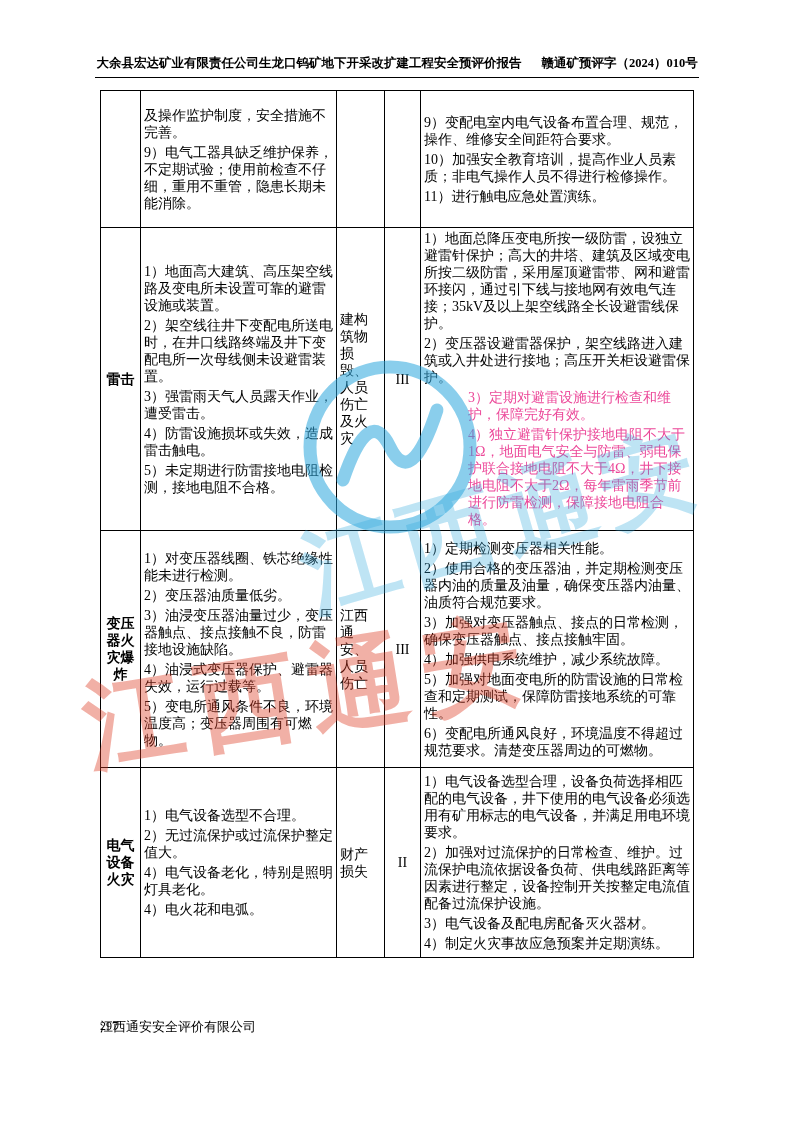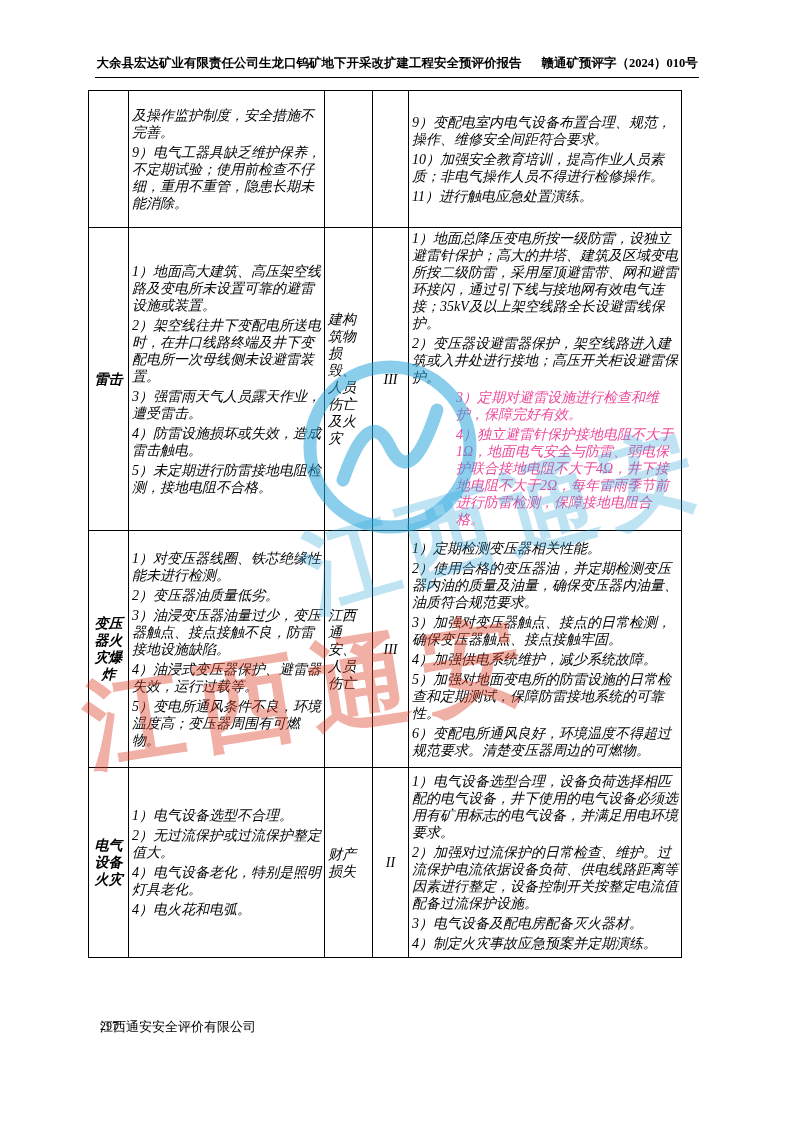--- a/index.html
+++ b/index.html
@@ -14,22 +14,22 @@
   
   .header {
     position:absolute; top:55px; left:95px; width:604px;
     text-align:center; font-weight:bold; font-size:12.5px; line-height:16px;
     border-bottom:1.5px solid #000; padding-bottom:6px; white-space:nowrap;
   }
   .header .doc-num { margin-left:20px; }
 
   
   .hazard-table {
-    position:absolute; top:90px; left:88px; width:593px;
-    border-collapse:collapse; table-layout:fixed;font-style:italic;
+    position:absolute; top:90px; left:100px; width:593px;
+    border-collapse:collapse; table-layout:fixed;
   }
   .hazard-table td {
     border:1px solid #000;
     font-size:14px; line-height:17px;
     padding:2px 3px;
     word-break:break-all;
     vertical-align:middle;
   }
   .col-hazard  { width:40px;  font-weight:bold; text-align:center; }
   .col-desc    { width:196px; vertical-align:top; }

